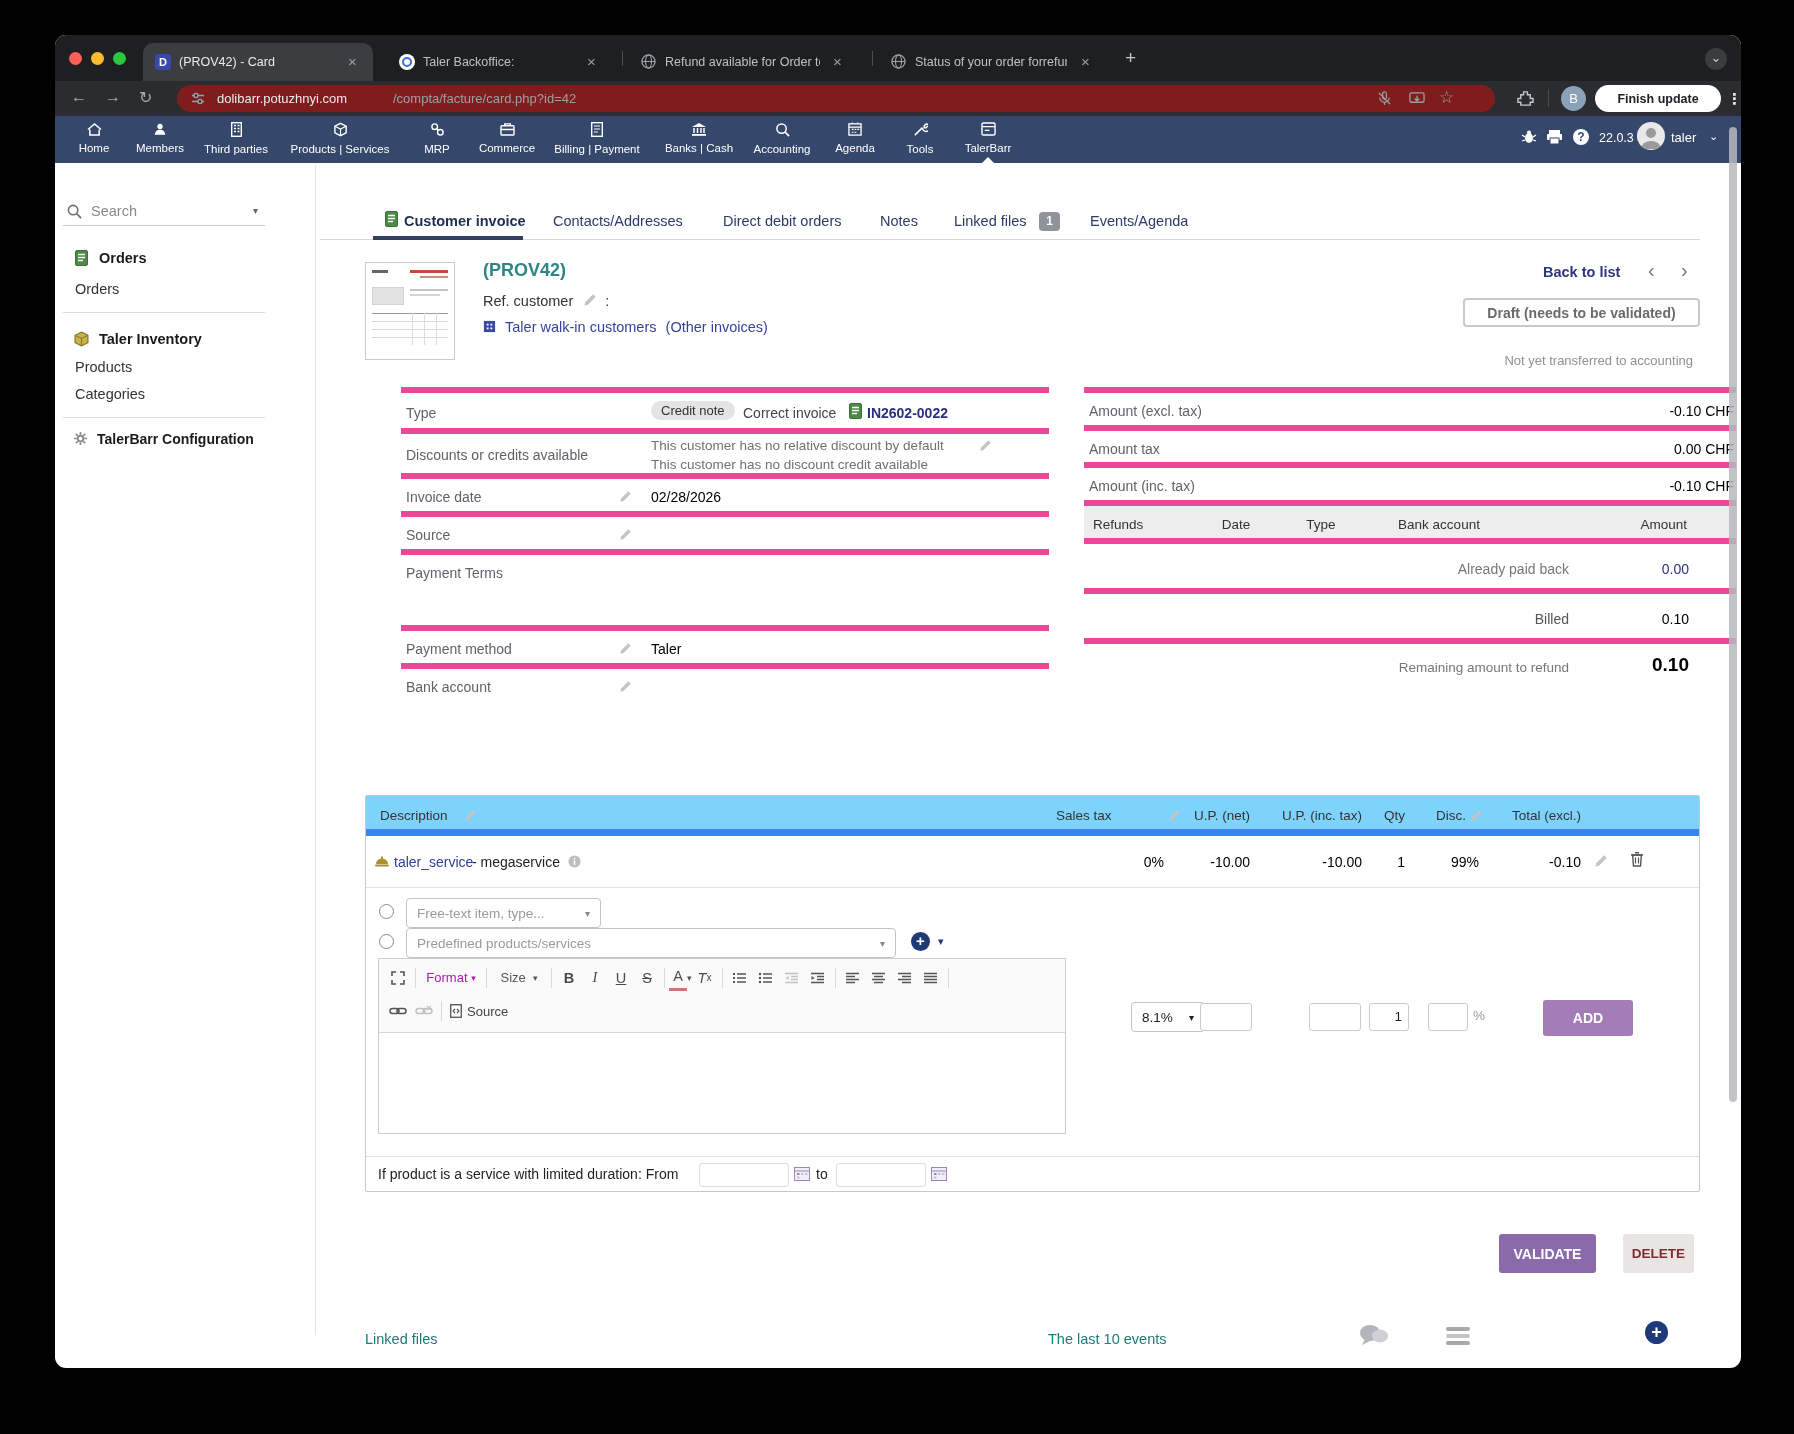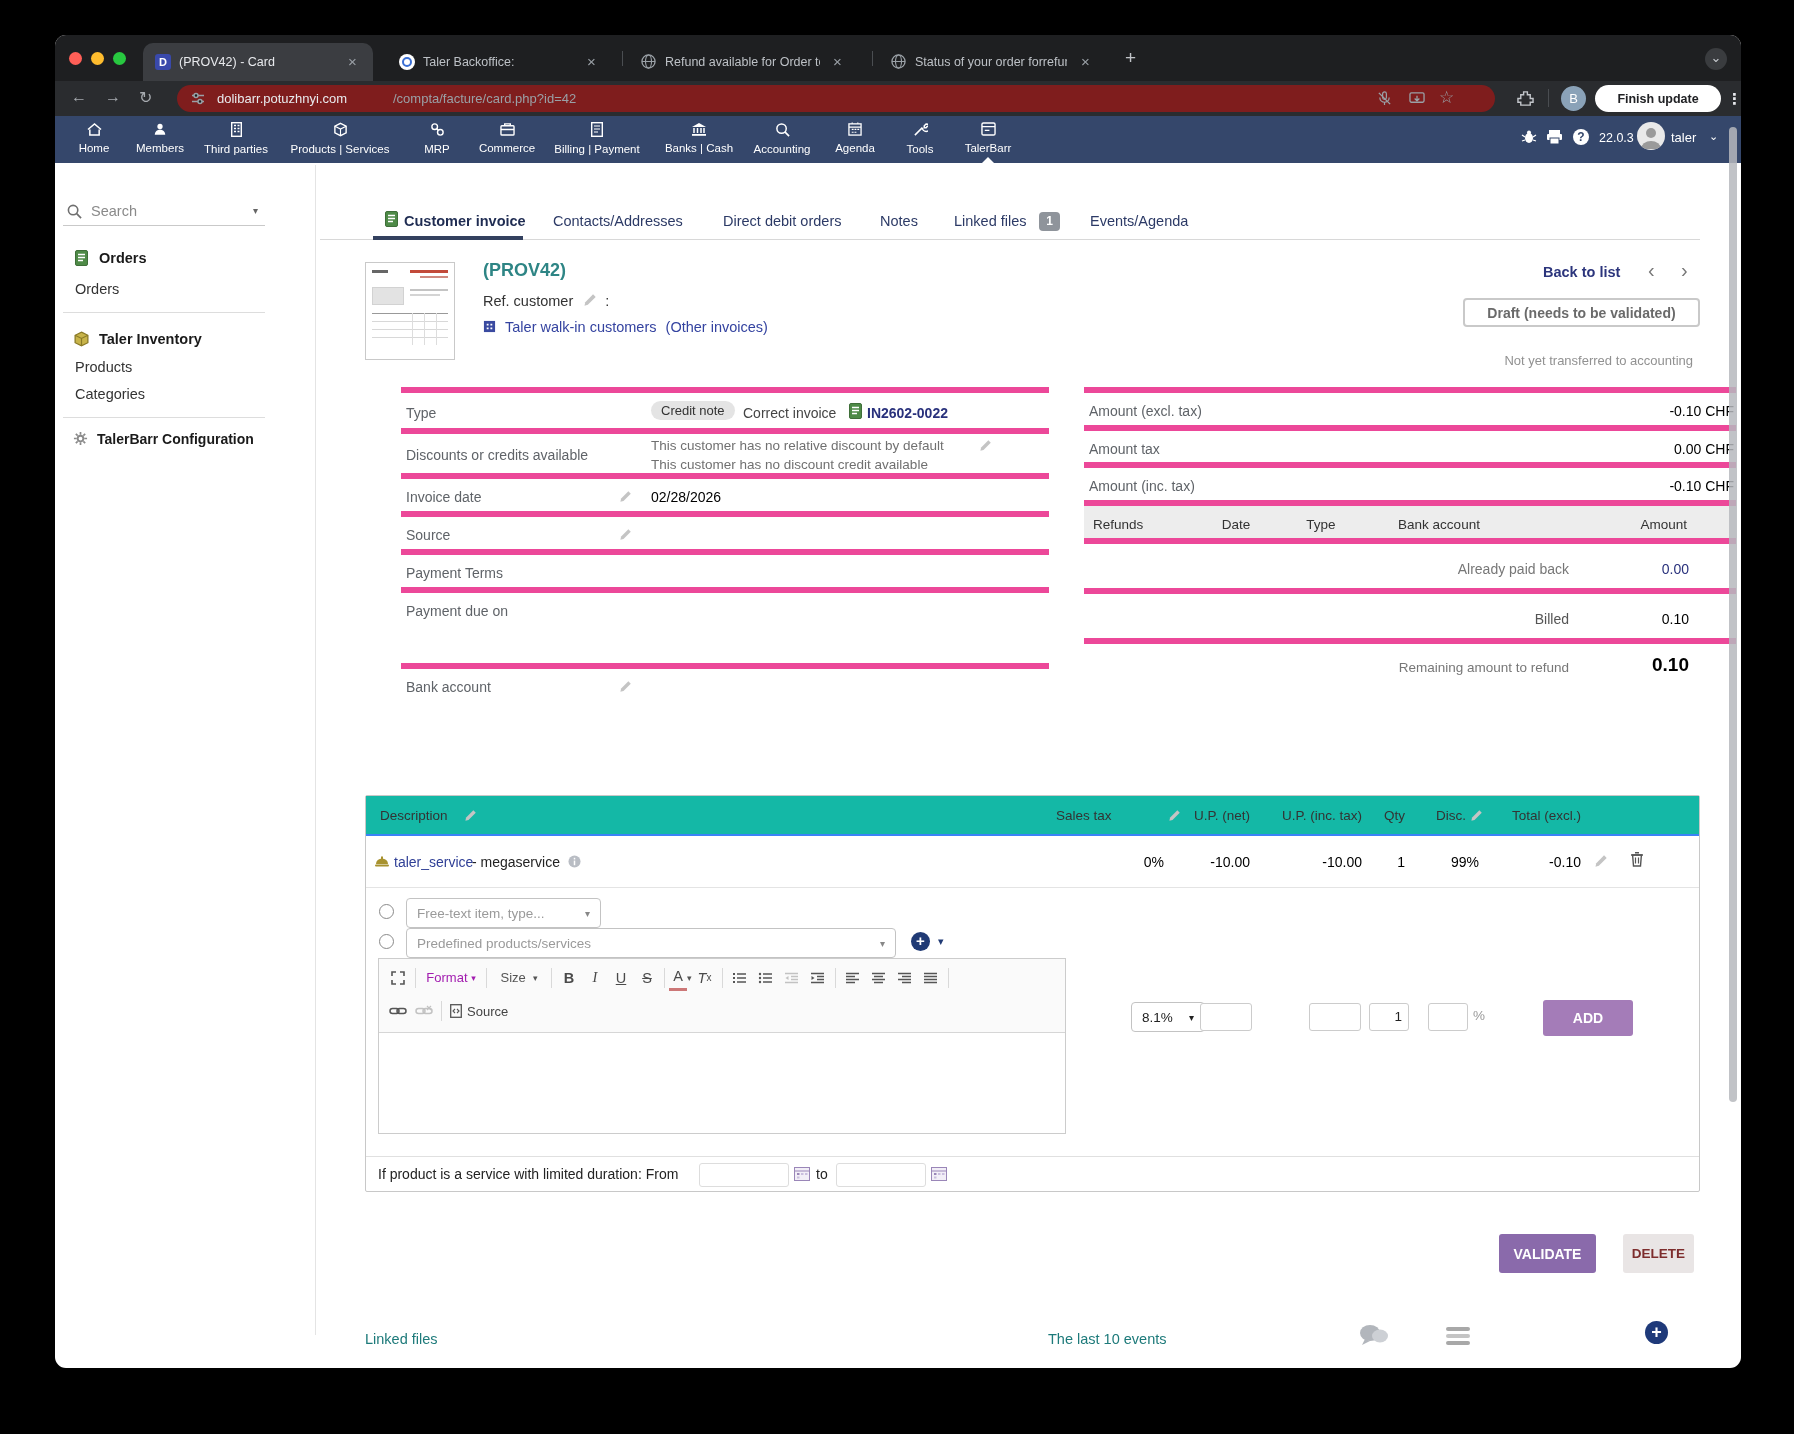--- a/index.html
+++ b/index.html
@@ -368,22 +368,26 @@
   </div>
   <div class="row" style="left:310px;top:476px;width:648px;height:38px">
     <span class="lbl abs" style="left:5px;top:10px">Source</span>
     <svg class="abs" style="left:218px;top:11px" width="13" height="13" viewBox="0 0 16 16">
           <path d="M11.5 1.5l3 3L5.5 13.5l-3.8 1 .9-3.9z" fill="#c4c4c4"></path>
         </svg>
   </div>
   <div class="row" style="left:310px;top:514px;width:648px;height:38px">
     <span class="lbl abs" style="left:5px;top:10px">Payment Terms</span>
   </div>
-  <div class="row" style="left:310px;top:552px;width:648px;height:38px">
-    <span class="lbl abs" style="left:5px;top:10px">Payment due on</span>
+  <div class="row" style="left:310px;top:590px;width:648px;height:38px">
+    <span class="lbl abs" style="left:5px;top:10px">Payment method</span>
+    <svg class="abs" style="left:218px;top:11px" width="13" height="13" viewBox="0 0 16 16">
+          <path d="M11.5 1.5l3 3L5.5 13.5l-3.8 1 .9-3.9z" fill="#c4c4c4"></path>
+        </svg>
+    <span class="val abs" style="left:250px;top:10px">Taler</span>
   </div>
   <div class="row" style="left:310px;top:628px;width:648px;height:38px">
     <span class="lbl abs" style="left:5px;top:10px">Bank account</span>
     <svg class="abs" style="left:218px;top:11px" width="13" height="13" viewBox="0 0 16 16">
           <path d="M11.5 1.5l3 3L5.5 13.5l-3.8 1 .9-3.9z" fill="#c4c4c4"></path>
         </svg>
   </div>
 
   <div class="row" style="left:993px;top:352px;width:652px;height:38px">
     <span class="lbl abs" style="left:5px;top:10px">Amount (excl. tax)</span>
@@ -412,21 +416,21 @@
     <span class="rightcell" style="left:110px;top:17px;width:375px;color:#555">Billed</span>
     <span class="rightcell" style="left:450px;top:17px;width:155px">0.10</span>
   </div>
   <div class="row" style="left:993px;top:603px;width:652px;height:52px">
     <span class="rightcell" style="left:110px;top:16px;width:375px;color:#777;font-size:13.5px">Remaining amount to refund</span>
     <span class="rightcell" style="left:450px;top:10px;width:155px;font-size:19px;font-weight:bold">0.10</span>
   </div>
 
   <div class="abs" style="left:310px;top:760px;width:1335px;height:397px;border:1px solid #c8c8c8;border-radius:2px;box-sizing:border-box;background:#fff">
 
-    <div class="abs" style="left:0;top:0;width:100%;height:40px;background:#14b8a6;border-bottom:2px solid #3b82f6;box-sizing:border-box">
+    <div class="abs" style="left:0;top:0;width:100%;height:40px;background:#7dd3fc;border-bottom:7px solid #3b82f6;box-sizing:border-box">
       <span class="linehdr abs" style="left:14px;top:12px">Description</span>
       <svg class="abs" style="left:98px;top:13px" width="13" height="13" viewBox="0 0 16 16">
             <path d="M11.5 1.5l3 3L5.5 13.5l-3.8 1 .9-3.9z" fill="#c4c4c4"></path>
           </svg>
       <span class="linehdr abs" style="left:690px;top:12px;width:108px;">Sales tax</span>
       <svg class="abs" style="left:802px;top:13px" width="13" height="13" viewBox="0 0 16 16">
             <path d="M11.5 1.5l3 3L5.5 13.5l-3.8 1 .9-3.9z" fill="#c4c4c4"></path>
           </svg>
       <span class="linehdr abs" style="left:800px;top:12px;width:84px;text-align:right">U.P. (net)</span>
       <span class="linehdr abs" style="left:896px;top:12px;width:100px;text-align:right">U.P. (inc. tax)</span>

